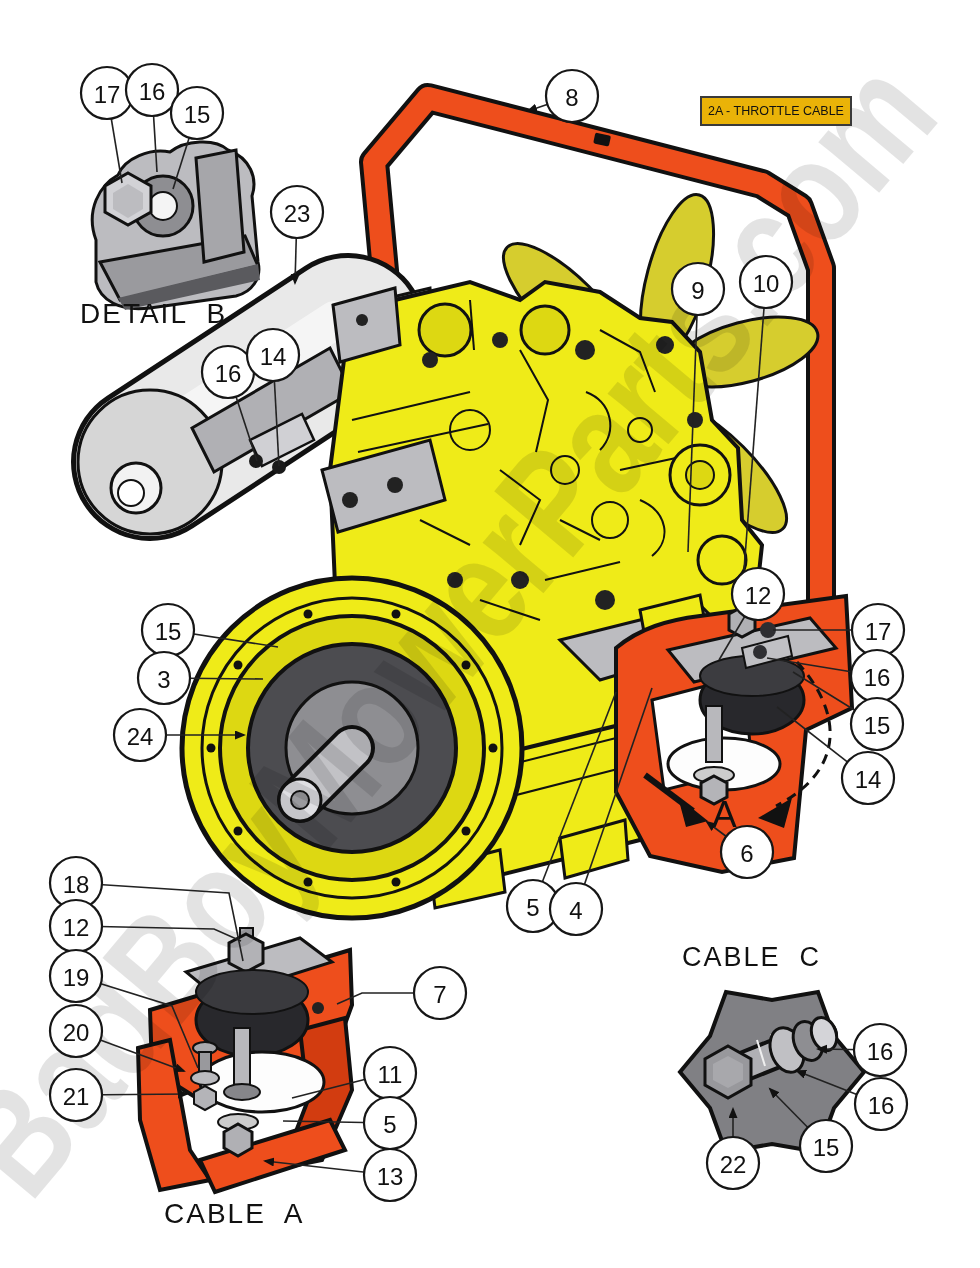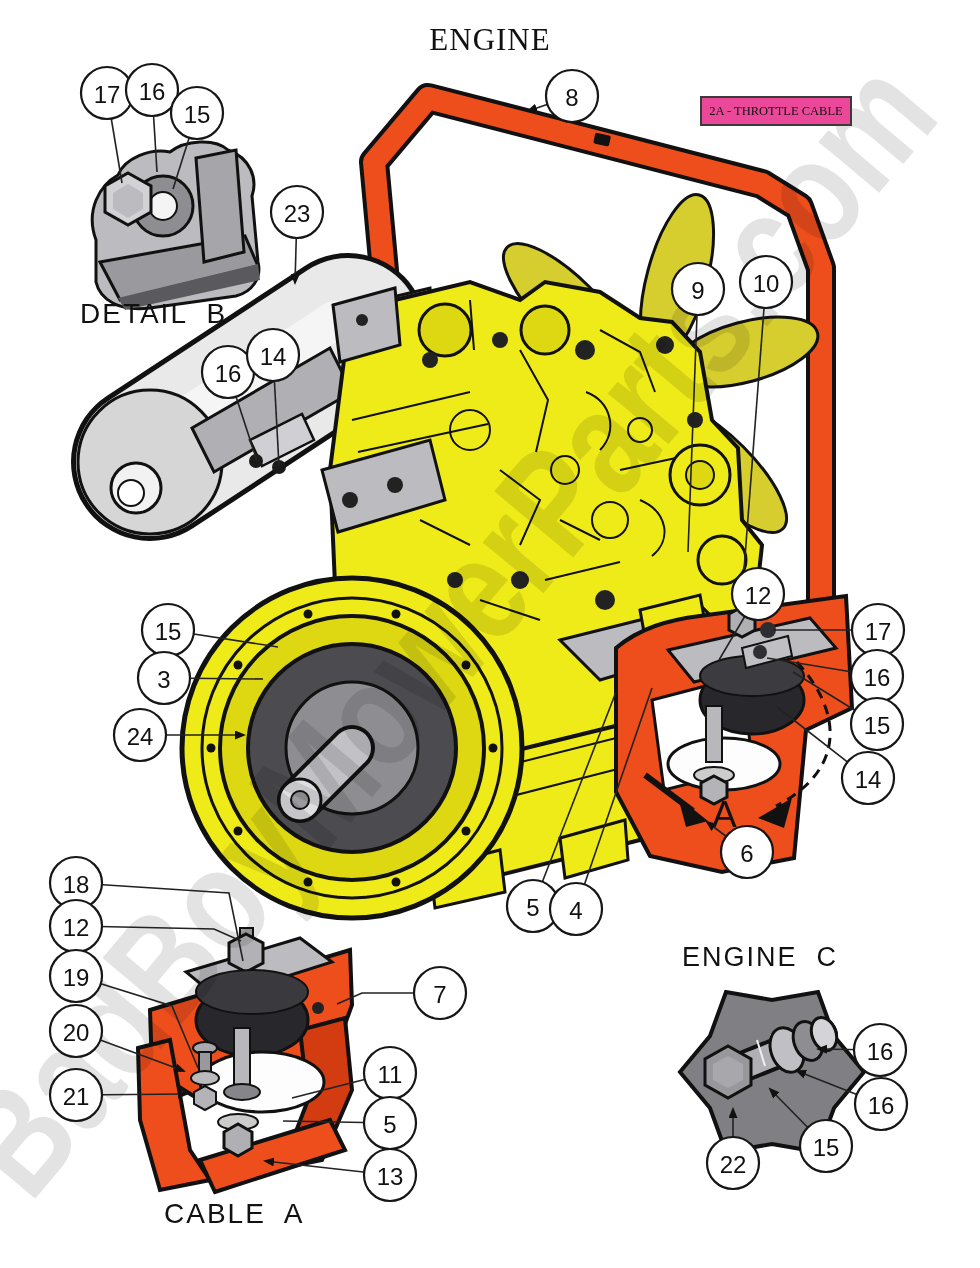--- a/index.html
+++ b/index.html
@@ -6,21 +6,21 @@
   .stage{position:relative;width:980px;height:1268px;background:#fff;overflow:hidden;
          font-family:"Liberation Sans",sans-serif;color:#111;}
   .stage svg{position:absolute;inset:0;z-index:1;}
   .lbl{position:absolute;z-index:2;white-space:pre;}
   .title{left:390px;top:22px;width:200px;text-align:center;
          font-family:"Liberation Serif",serif;font-size:31px;letter-spacing:1px;}
   .detail-b{left:80px;top:298px;font-size:28px;letter-spacing:2px;}
   .detail-a{left:164px;top:1198px;font-size:28px;letter-spacing:2px;}
   .detail-c{left:682px;top:942px;font-size:27px;letter-spacing:2px;}
   .marker-a{left:712px;top:794px;font-size:37px;z-index:2;position:absolute;}
-  .boxlbl{position:absolute;z-index:2;background:#ec4899;text-align:center;font-family:Liberation Serif, serif;}
+  .boxlbl{position:absolute;z-index:2;background:#eab308;text-align:center;}
   .fanbelt{left:624px;top:878px;width:322px;height:54px;border:3px solid #5a5a5a;
            font-size:30px;line-height:54px;}
   .throttle{left:700px;top:96px;width:148px;height:26px;border:2px solid #3a3a3a;
             font-size:12.5px;line-height:26px;}
   .leader{fill:none;stroke:#222;stroke-width:1.6;}
   .bubble{fill:#fff;stroke:#161616;stroke-width:2.2;}
   .bubble-num{font-family:"Liberation Sans",sans-serif;font-size:24px;fill:#111;
               text-anchor:middle;dominant-baseline:central;}
   .wm{font-family:"Liberation Sans",sans-serif;font-weight:bold;
       fill:#000;fill-opacity:0.11;}
@@ -386,20 +386,19 @@
           <text x="826" y="1147" class="bubble-num">15</text>
         </g>
         <g>
           <path d="M733,1163 L733,1109" class="leader" marker-end="url(#arrh)"></path>
           <circle cx="733" cy="1163" r="26" class="bubble"></circle>
           <text x="733" y="1164" class="bubble-num">22</text>
         </g>
       </g>
   </svg>
 
-  <div class="lbl title">ENGINE</div>
   <div class="boxlbl throttle">2A - THROTTLE CABLE</div>
   <div class="lbl detail-b">DETAIL  B</div>
   <div class="lbl detail-a">CABLE  A</div>
-  <div class="lbl detail-c">ENGINE  C</div>
+  <div class="lbl detail-c">CABLE  C</div>
   <div class="marker-a">A</div>
 
 </div>
 
 </body></html>

